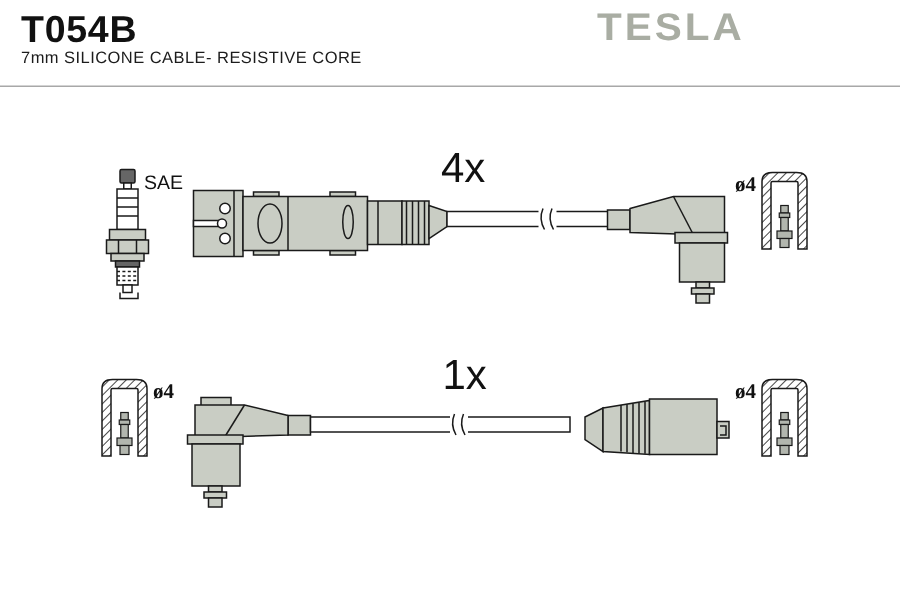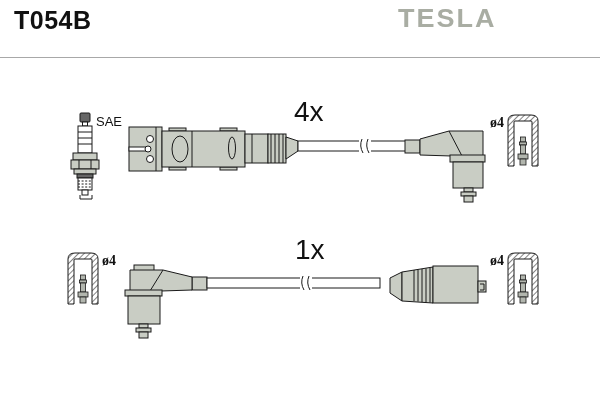--- a/index.html
+++ b/index.html
@@ -39,20 +39,21 @@
   .sae{font-size:13px;font-family:"Liberation Sans",sans-serif;}
   .dia{font-size:14px;font-weight:bold;font-family:"Liberation Serif",serif;}
 </style>
 </head>
 <body>
 
 <div class="stage">
 
   <div class="header">
     <div class="part-number">T054B</div>
+    <div class="subtitle">7mm SILICONE CABLE- RESISTIVE CORE</div>
     <div class="brand-logo">TESLA</div>
   </div>
   <div class="header-rule"></div>
 
   <svg class="diagram" width="600" height="400" viewBox="0 0 600 400">
     <defs>
       <pattern id="hatch" width="4" height="4" patternUnits="userSpaceOnUse" patternTransform="rotate(45)">
         <rect width="4" height="4" fill="#ffffff"></rect>
         <line x1="0" y1="0" x2="0" y2="4" stroke="#333" stroke-width="1.2"></line>
       </pattern>

